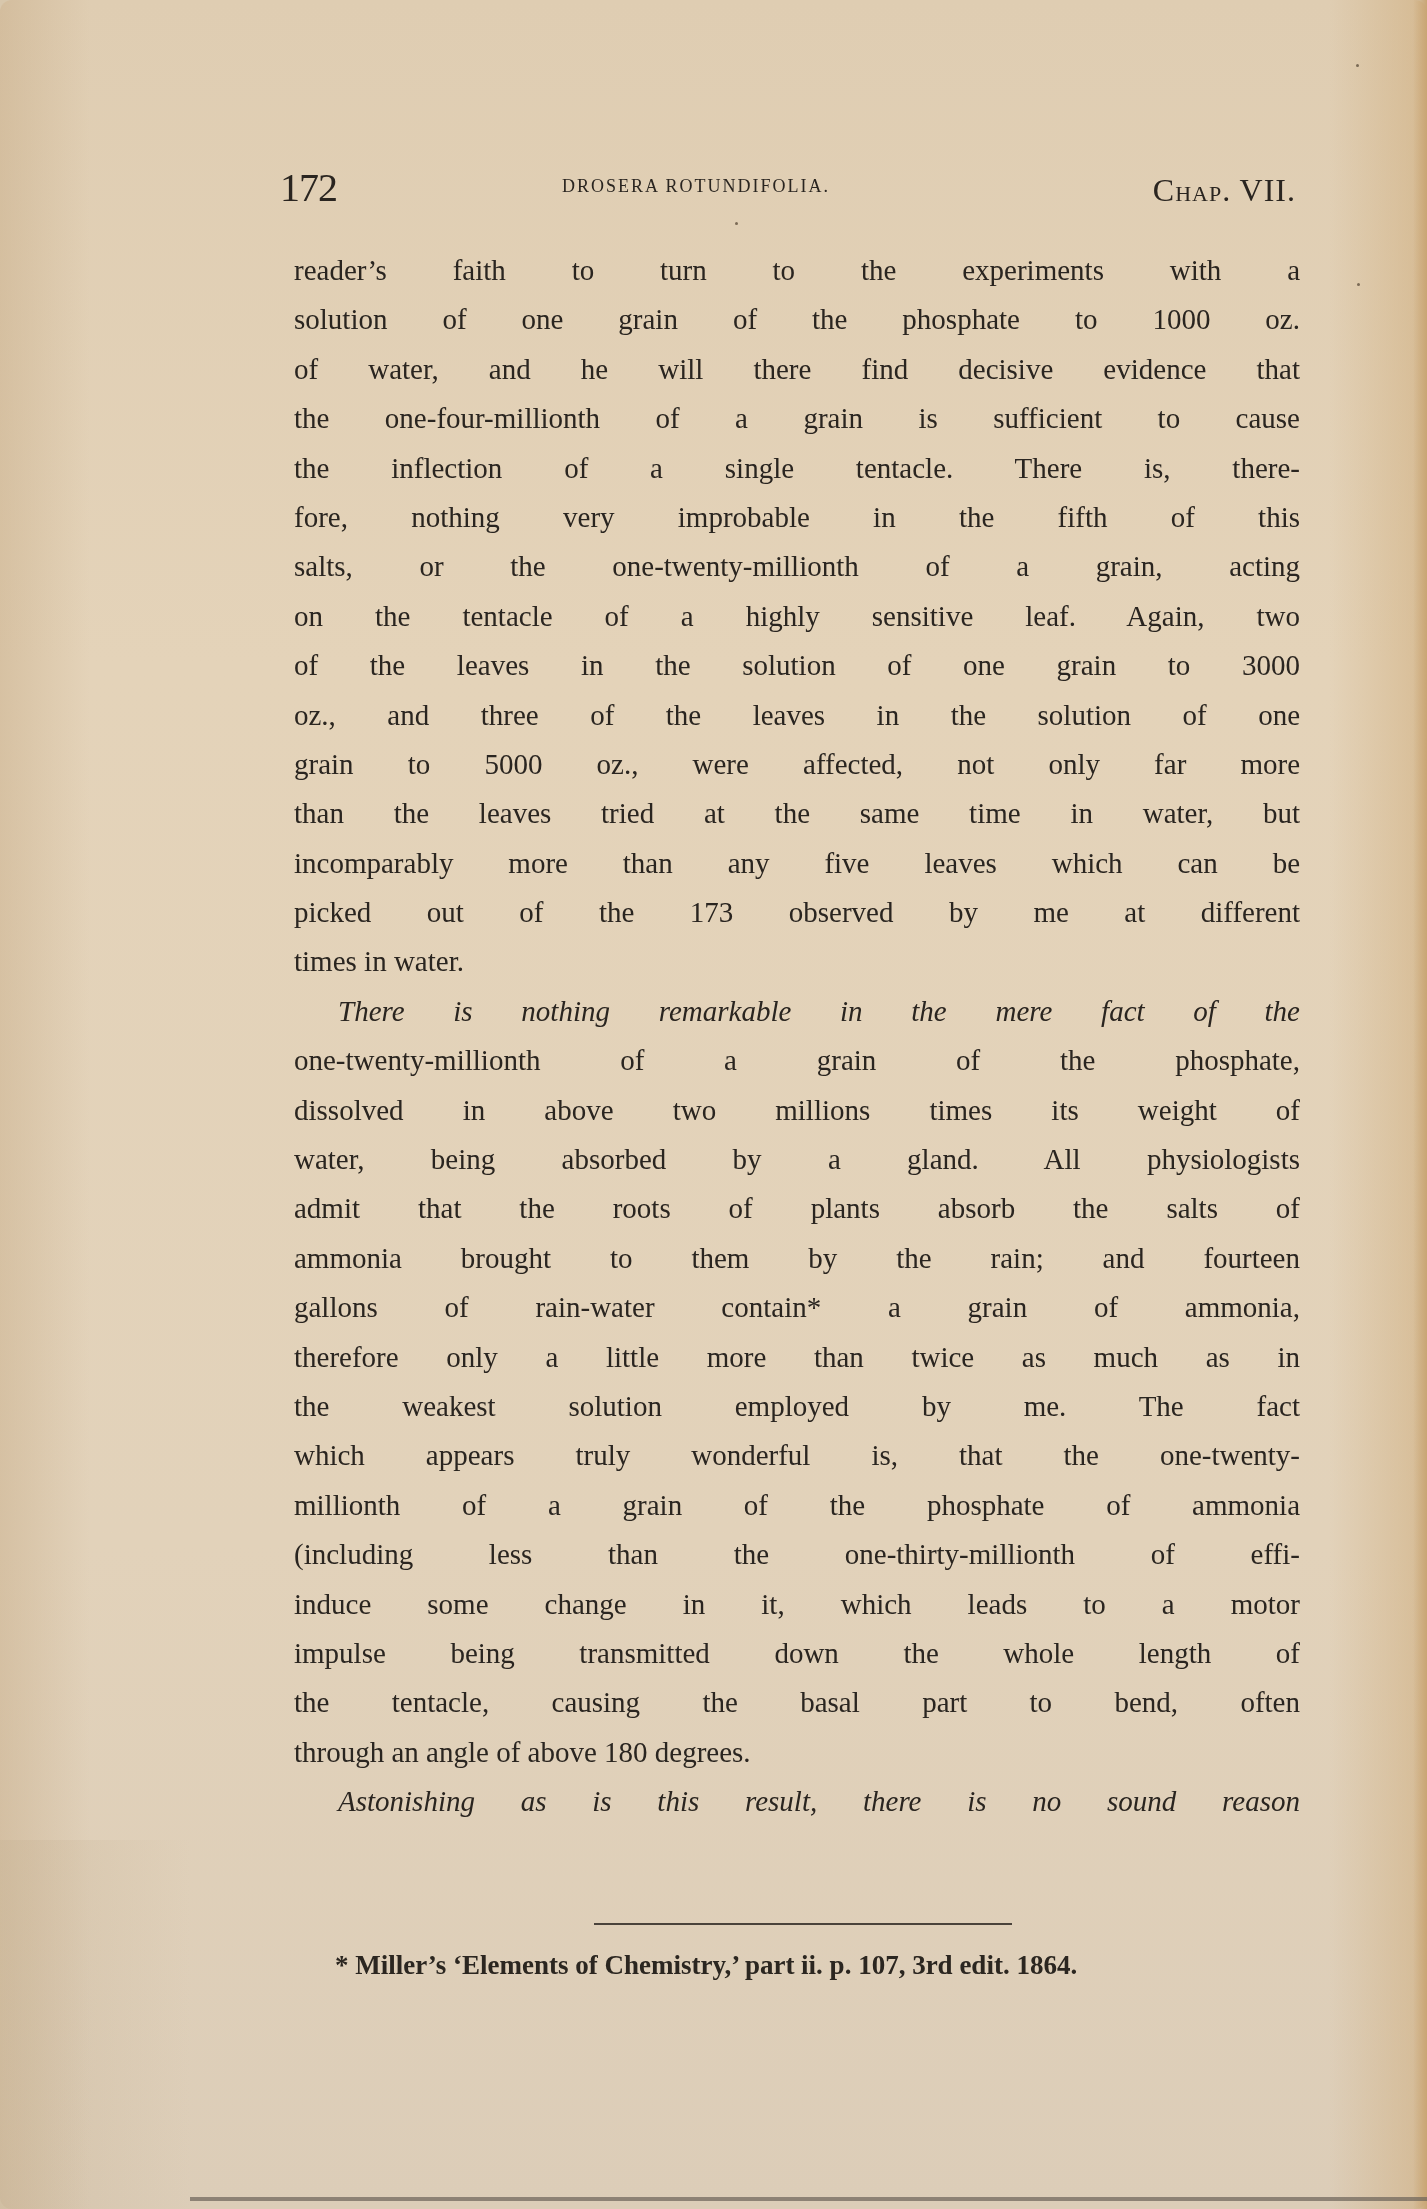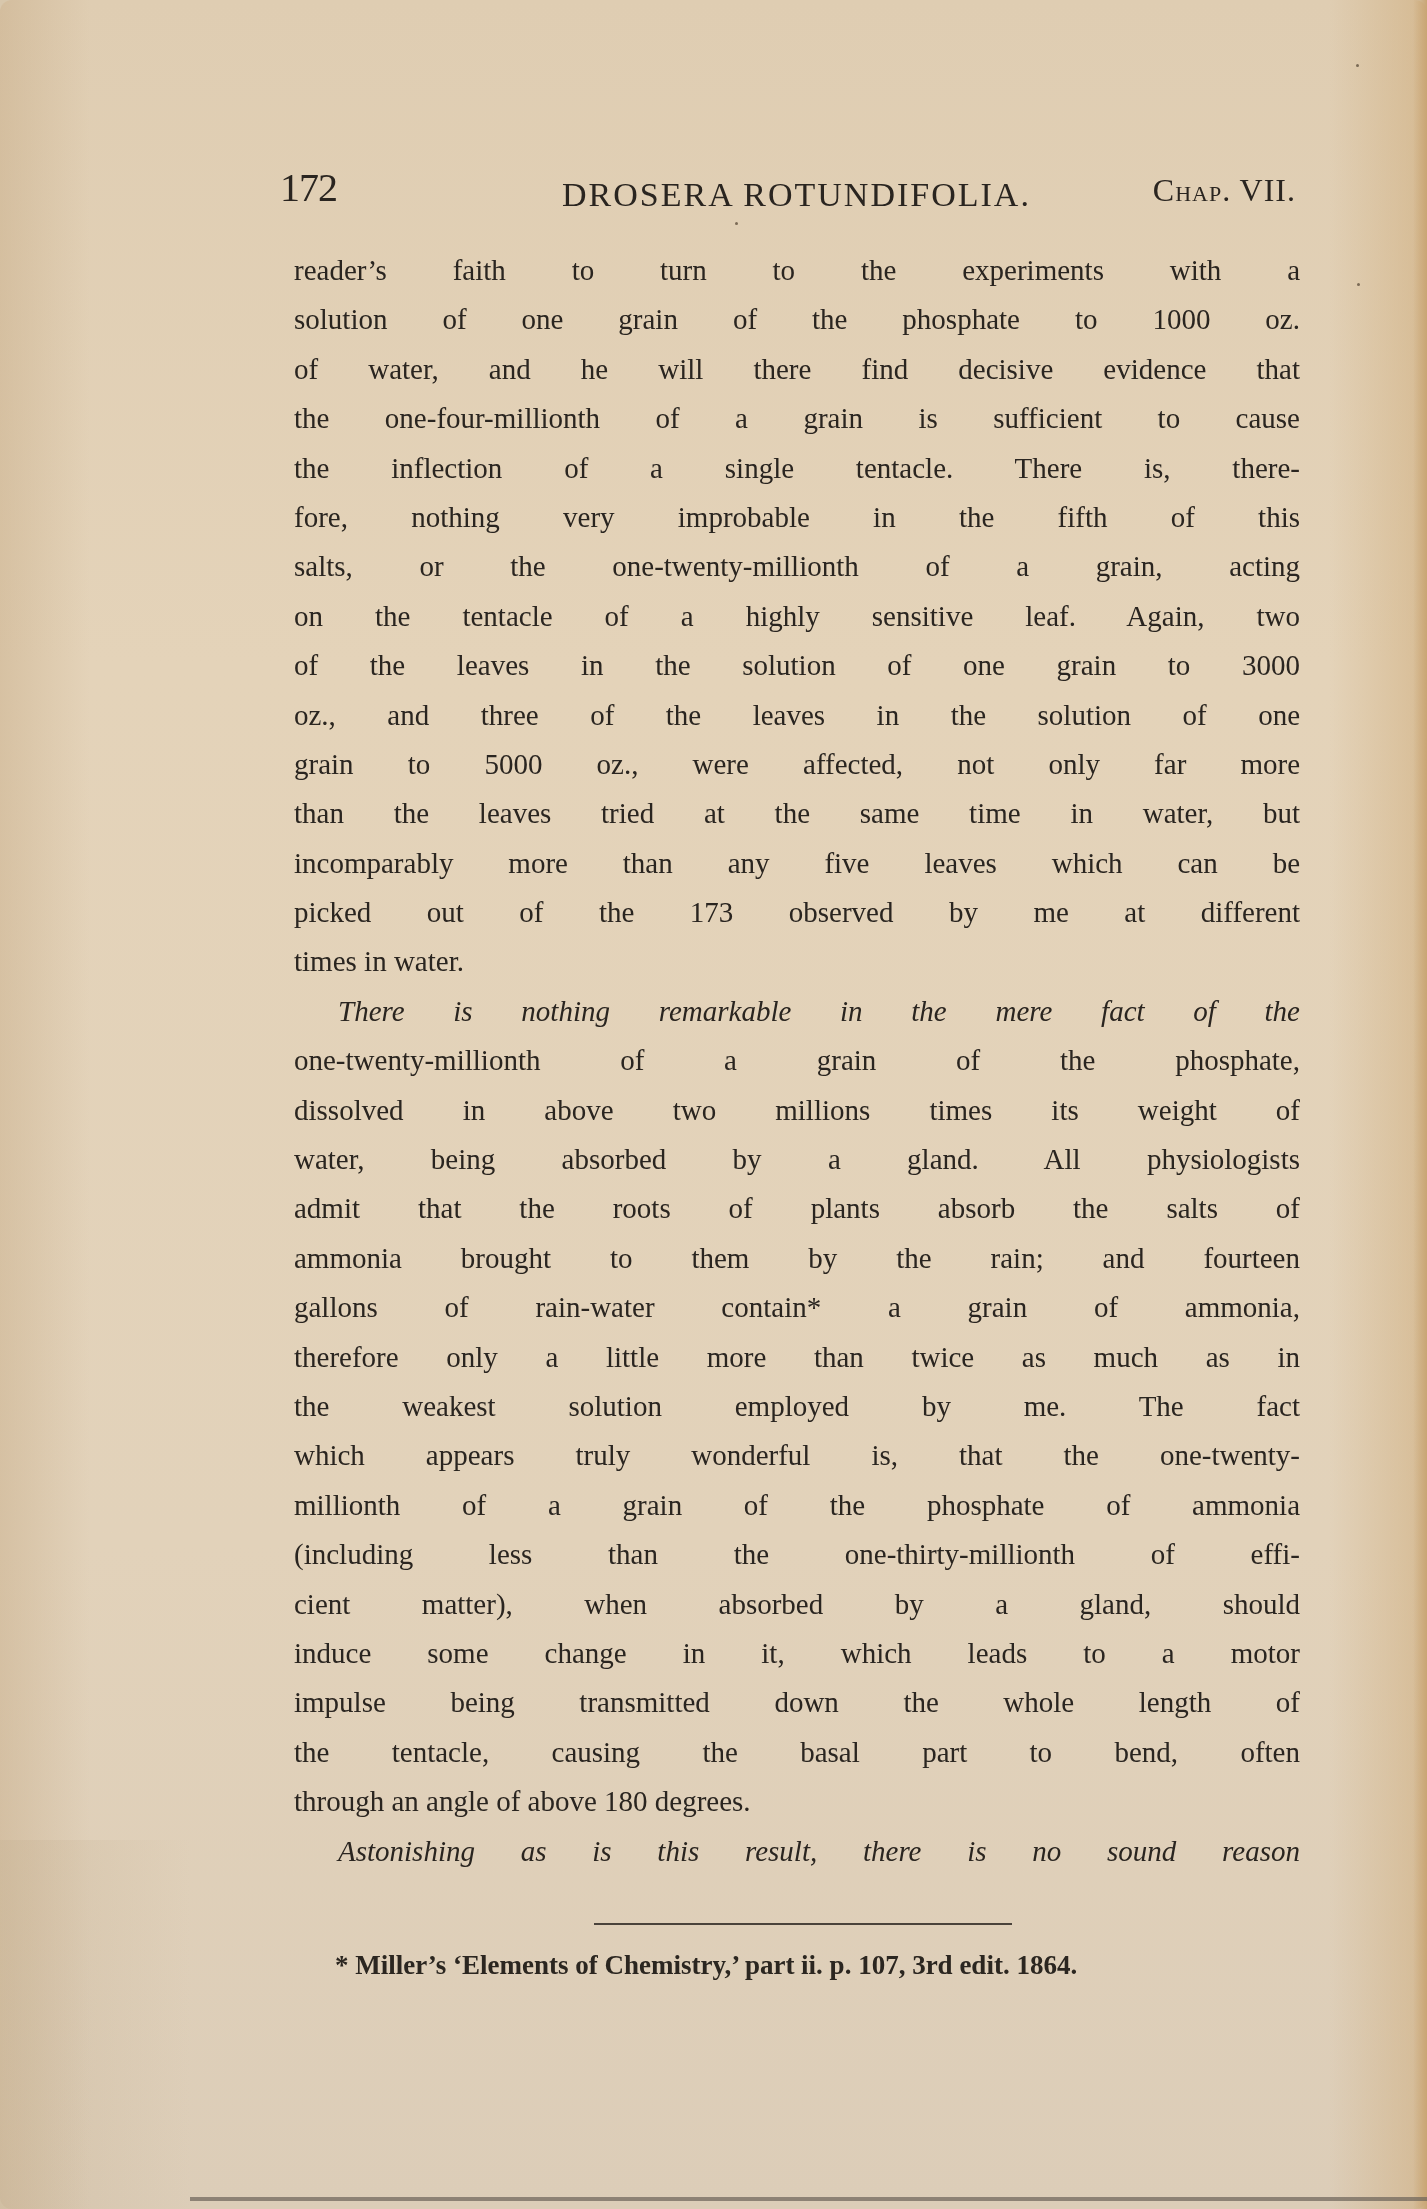--- a/index.html
+++ b/index.html
@@ -28,21 +28,21 @@
     position: absolute; left: 0; top: 1840px; width: 190px; height: 369px;
     background: linear-gradient(90deg, rgba(200,180,150,0.4), rgba(0,0,0,0));
   }
   .running-head {
     position: absolute; top: 164px; left: 280px; width: 1016px; height: 50px;
   }
   .page-number {
     position: absolute; left: 0; top: 0; font-size: 40px; letter-spacing: -1px;
   }
   .running-title {
-    position: absolute; left: 282px; top: 12px; font-size: 34px; letter-spacing: 2px; text-align: right;
+    position: absolute; left: 282px; top: 12px; font-size: 18px; letter-spacing: 2px; text-align: right;
   }
   .chapter {
     position: absolute; right: 0; top: 8px; font-size: 32px; font-variant: small-caps; letter-spacing: 1px;
   }
   .body-text {
     position: absolute; top: 246px; left: 294px; width: 1006px;
     font-size: 29px; line-height: 49.4px; text-align: justify;
   }
   .body-text p { margin: 0; }
   .line {
@@ -97,21 +97,20 @@
         <span class="line">dissolved in above two millions times its weight of</span>
         <span class="line">water, being absorbed by a gland. All physiologists</span>
         <span class="line">admit that the roots of plants absorb the salts of</span>
         <span class="line">ammonia brought to them by the rain; and fourteen</span>
         <span class="line">gallons of rain-water contain* a grain of ammonia,</span>
         <span class="line">therefore only a little more than twice as much as in</span>
         <span class="line">the weakest solution employed by me. The fact</span>
         <span class="line">which appears truly wonderful is, that the one-twenty-</span>
         <span class="line">millionth of a grain of the phosphate of ammonia</span>
         <span class="line">(including less than the one-thirty-millionth of effi-</span>
-        <span class="line">cient matter), when absorbed by a gland, should</span>
         <span class="line">induce some change in it, which leads to a motor</span>
         <span class="line">impulse being transmitted down the whole length of</span>
         <span class="line">the tentacle, causing the basal part to bend, often</span>
         <span class="line last">through an angle of above 180 degrees.</span>
       </p>
       <p>
         <span class="line indent">Astonishing as is this result, there is no sound reason</span>
       </p>
     </div>
 

